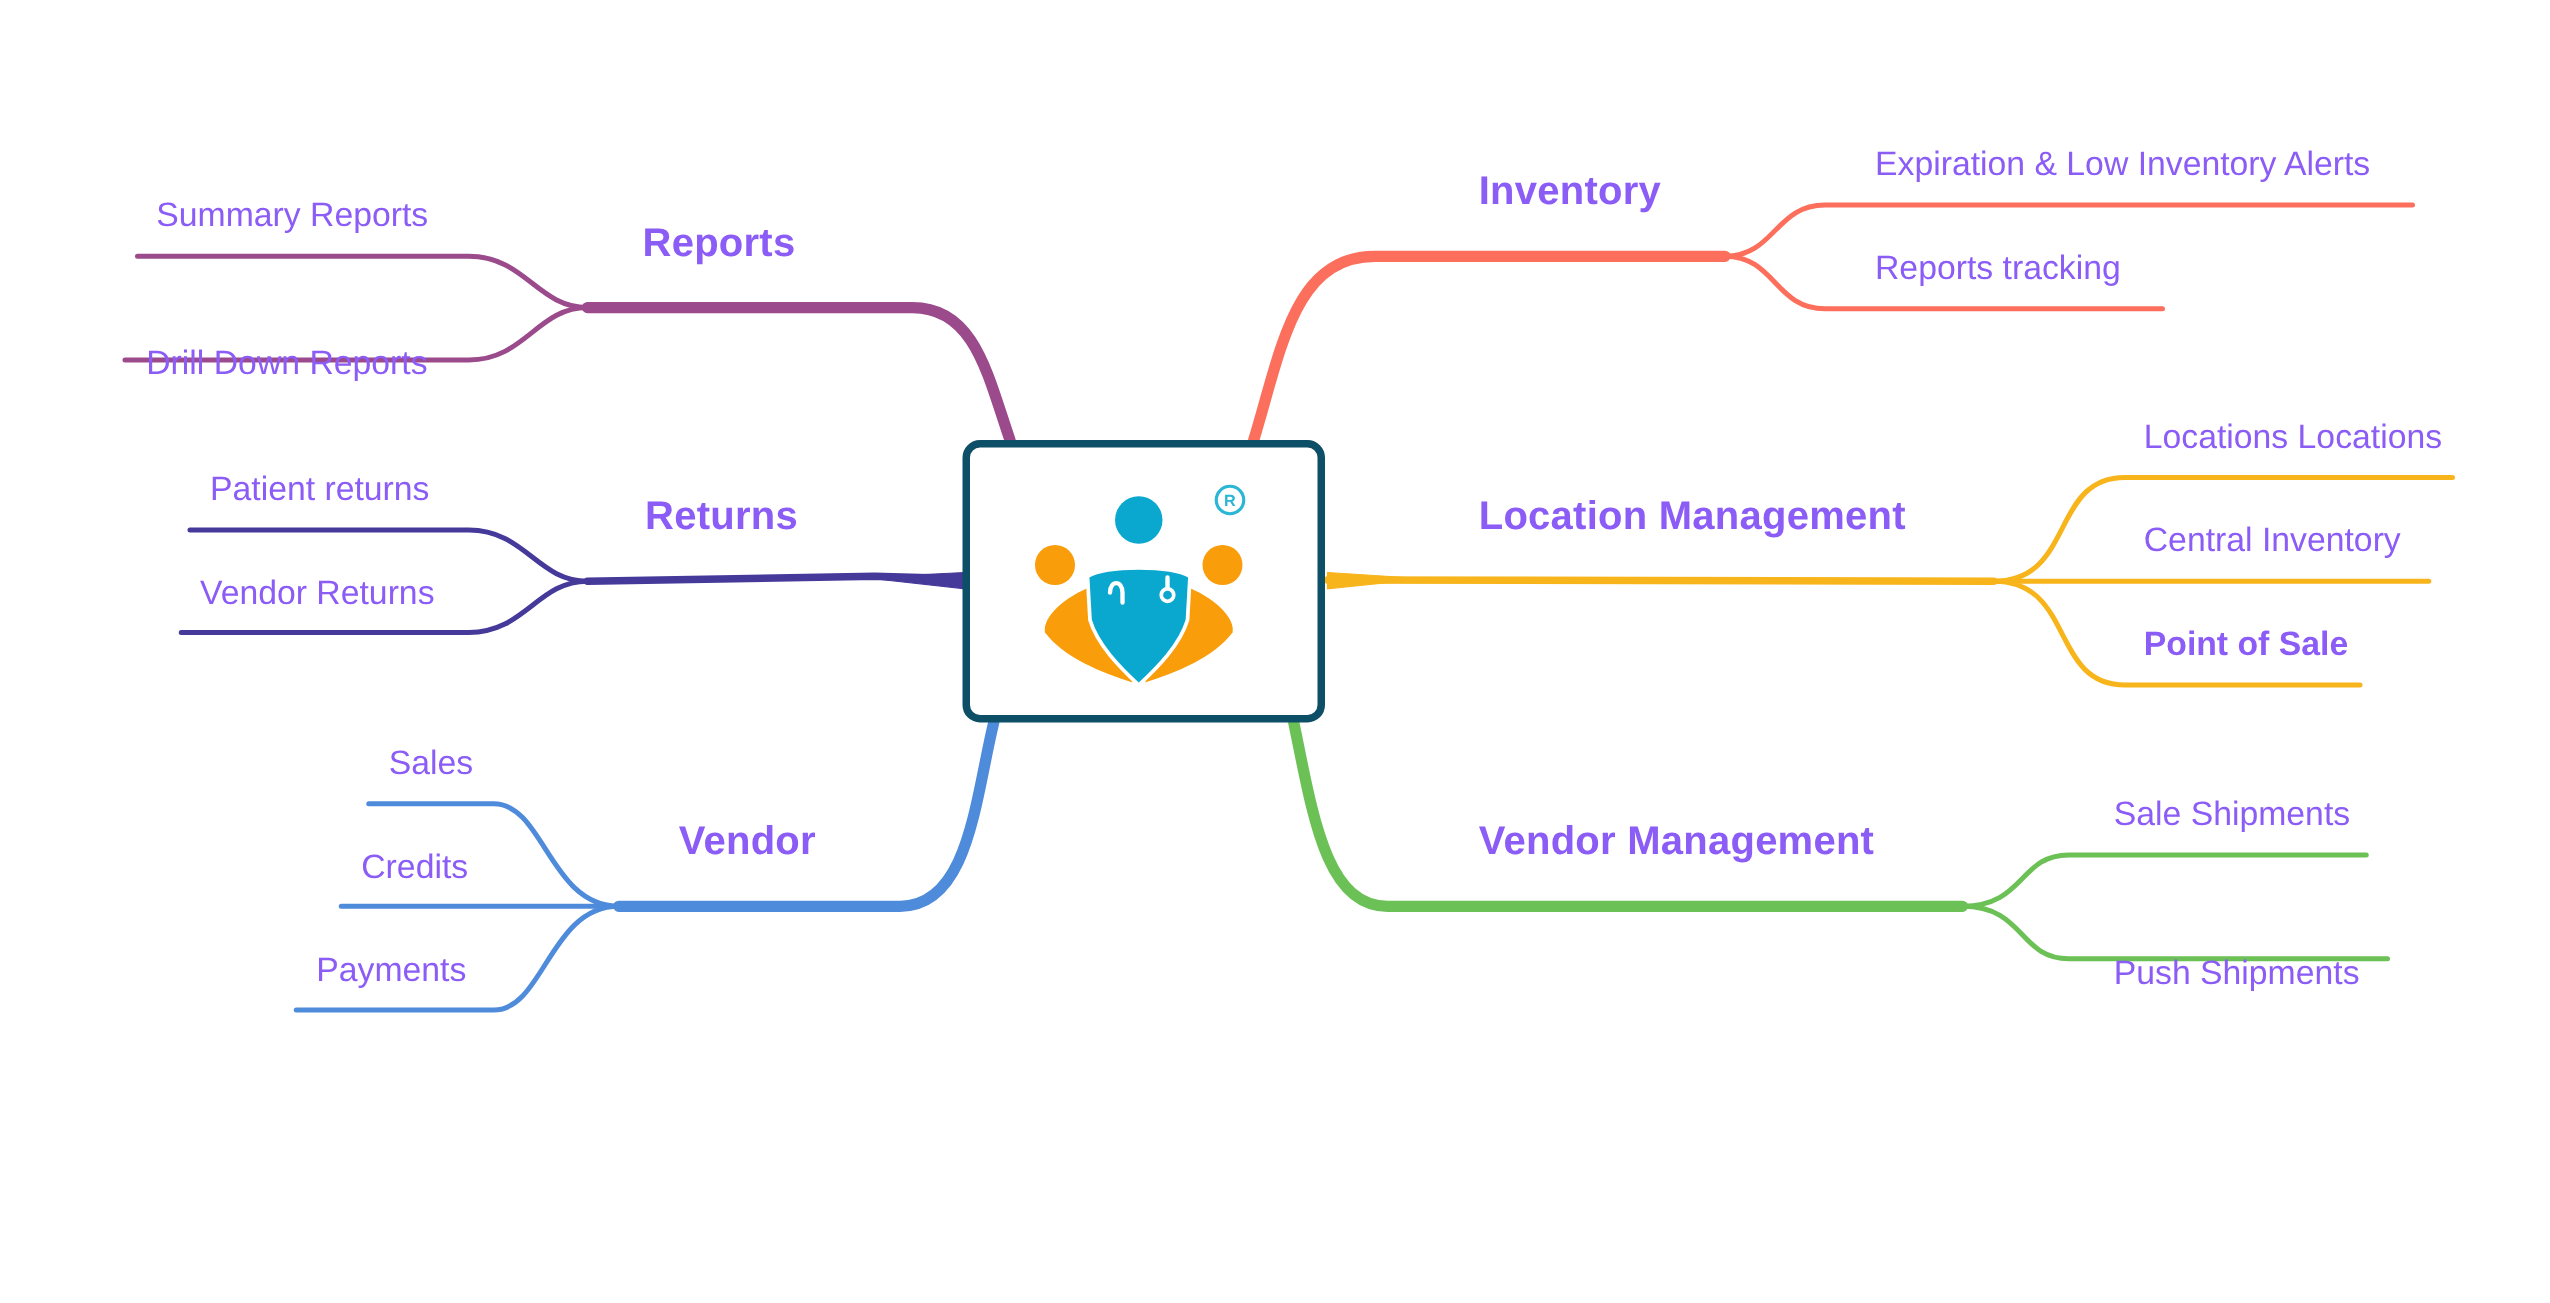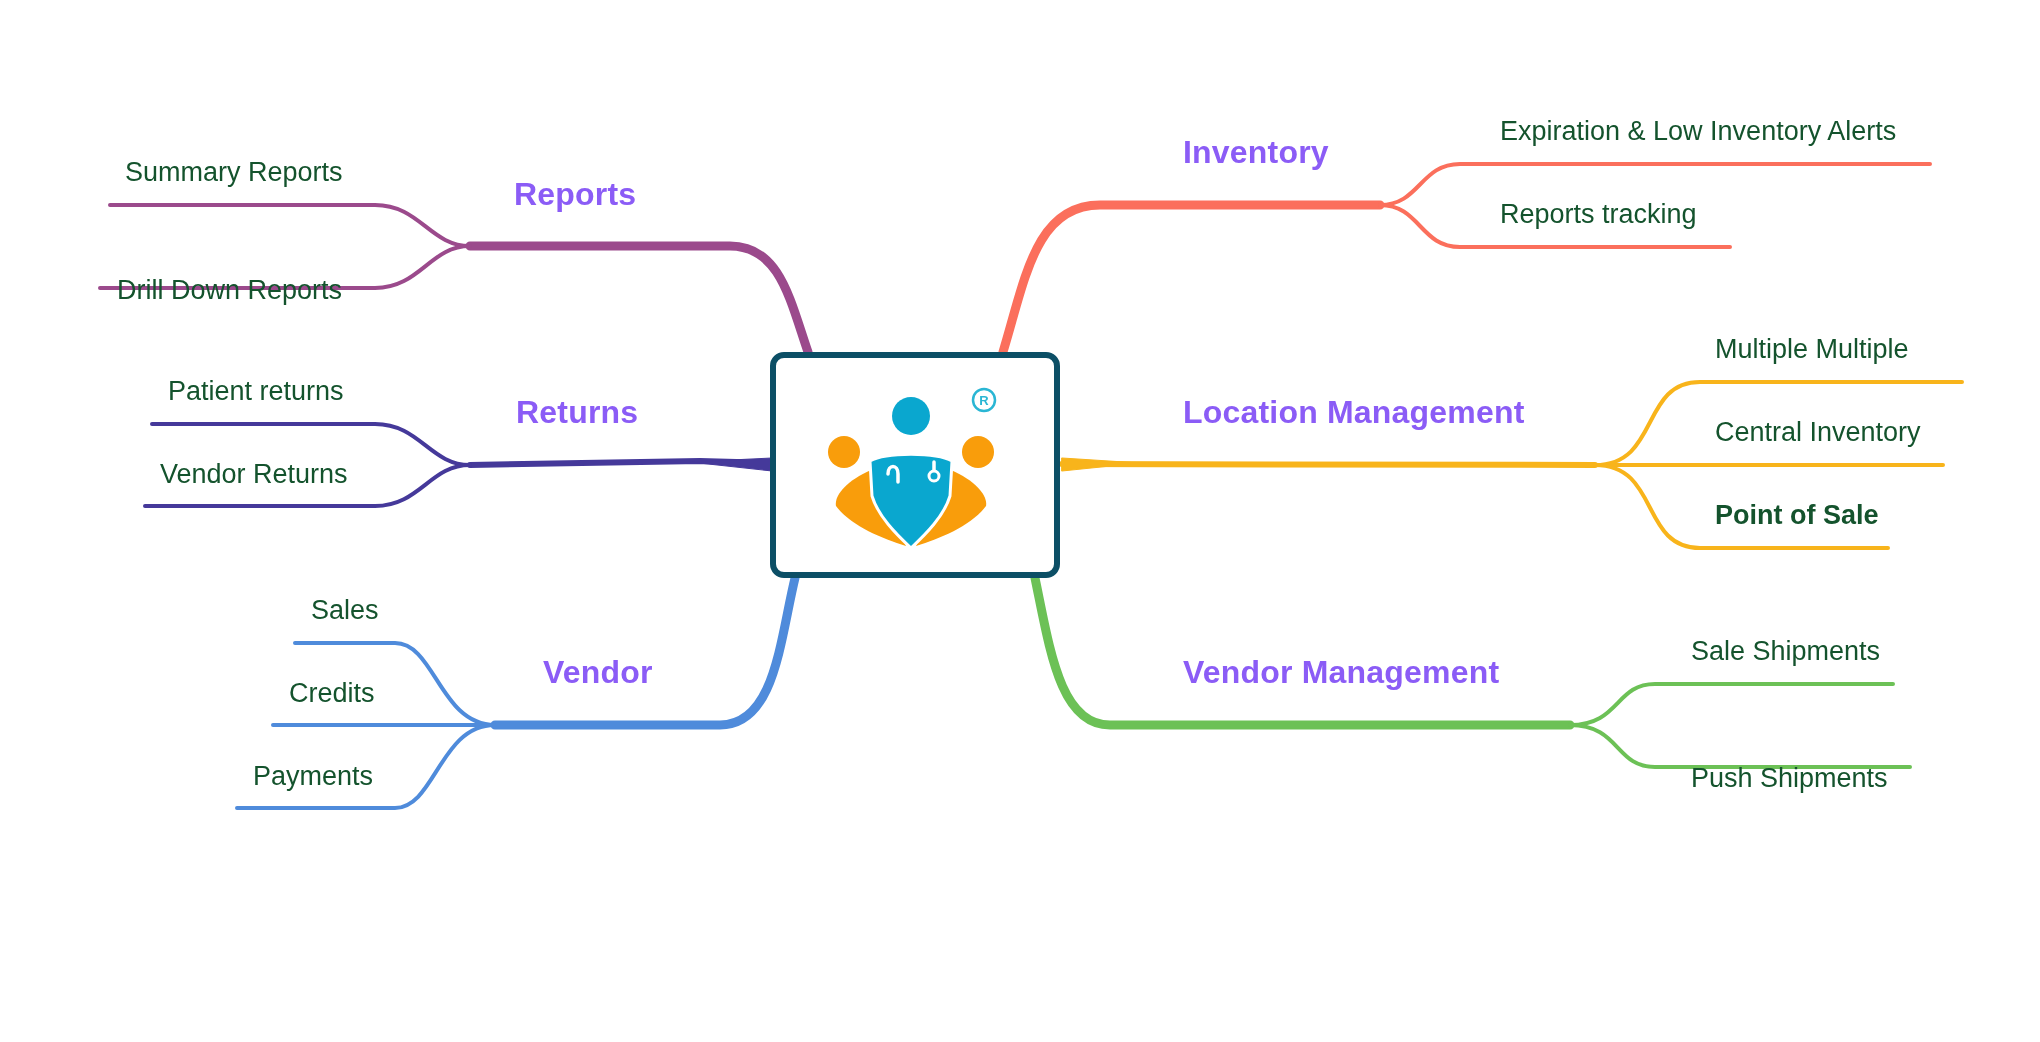--- a/index.html
+++ b/index.html
@@ -1,20 +1,20 @@
 <!DOCTYPE html>
 <html><head>
 <meta charset="utf-8">
 <style>
   html, body { margin:0; padding:0; background:#ffffff; }
   body { width:2040px; height:1042px; position:relative; overflow:hidden;
          font-family:"Liberation Sans", "DejaVu Sans", sans-serif; color:#1c1c1c; }
   #map { position:absolute; left:0; top:0; }
   .topic { position:absolute; font-size:32px; font-weight:700; color:#8b5cf6; white-space:nowrap; letter-spacing:0.2px; }
-  .sub { position:absolute; font-size:27px; color:#14532d; white-space:nowrap; }
+  .sub { position:absolute; font-size:27px; color:#8b5cf6; white-space:nowrap; }
   .center-box { position:absolute; left:770px; top:352px; width:290px; height:226px;
                 border:6px solid #0c4f66; border-radius:14px; background:#fff; box-sizing:border-box; }
   .logo { position:absolute; left:50px; top:28px; }
 </style>
 </head>
 <body>
 
 <svg id="map" width="2040" height="1042">
 
   <g fill="none" stroke="#9b4a8c" stroke-linecap="round">
@@ -86,18 +86,18 @@
 <div class="sub" style="left:168px; top:376px;">Patient returns</div>
 <div class="sub" style="left:160px; top:459px;">Vendor Returns</div>
 
 <div class="sub" style="left:311px; top:595px;">Sales</div>
 <div class="sub" style="left:289px; top:678px;">Credits</div>
 <div class="sub" style="left:253px; top:761px;">Payments</div>
 
 <div class="sub" style="left:1500px; top:116px;">Expiration &amp; Low Inventory Alerts</div>
 <div class="sub" style="left:1500px; top:199px;">Reports tracking</div>
 
-<div class="sub" style="left:1715px; top:334px;">Multiple Multiple</div>
+<div class="sub" style="left:1715px; top:334px;">Locations Locations</div>
 <div class="sub" style="left:1715px; top:417px;">Central Inventory</div>
 <div class="sub" style="left:1715px; top:500px;font-weight:bold;">Point of Sale</div>
 
 <div class="sub" style="left:1691px; top:636px;">Sale Shipments</div>
 <div class="sub" style="left:1691px; top:719px;margin-top:44px;">Push Shipments</div>
 
 </body></html>

